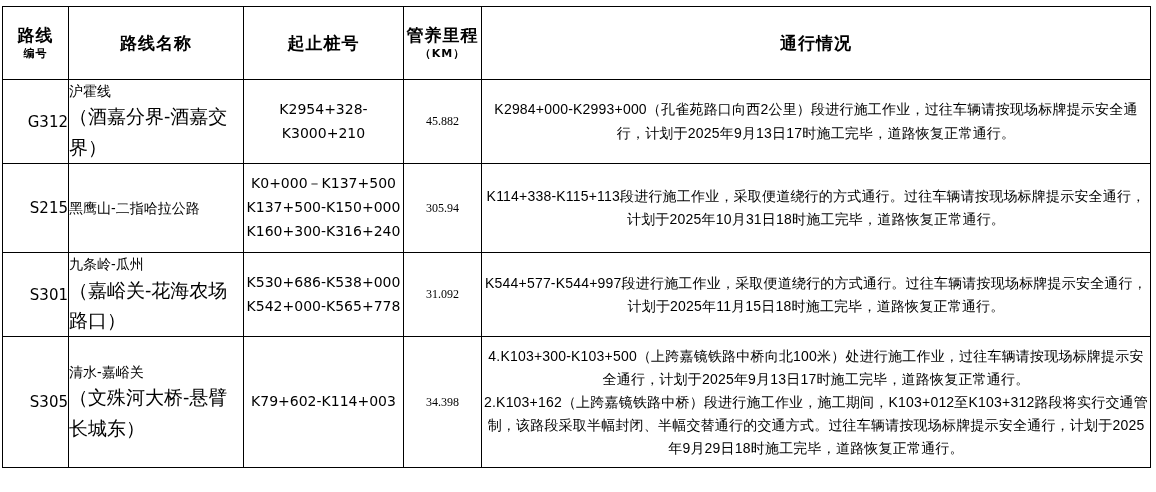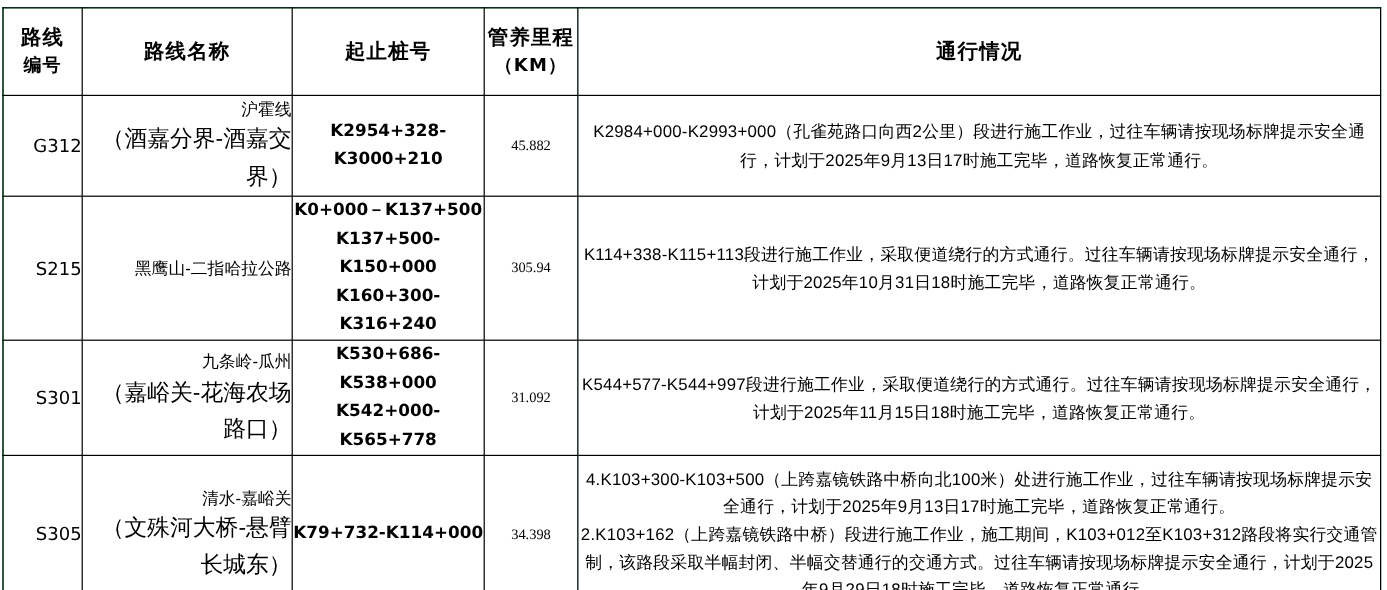--- a/index.html
+++ b/index.html
@@ -46,44 +46,43 @@
     text-align: center;
     font-weight: bold;
     font-size: 17px;
     letter-spacing: 1px;
     height: 72px;
     line-height: 1.35;
     font-family: "DejaVu Sans", "Liberation Sans", sans-serif;
   }
   thead th .sub {
     display: block;
-    font-size: 15px;
+    font-size: 11px;
   }
   td.code {
     text-align: right;
     font-size: 15px;
     font-family: "DejaVu Sans", "Liberation Sans", sans-serif;
   }
   td.name {
-    text-align: right;
+    text-align: left;
     font-size: 14px;
     line-height: 1.6;
     padding: 4px 3px;
   }
   td.name .line2 {
     display: block;
     font-size: 19px;
   }
   td.stake {
     text-align: center;
     font-size: 14px;
     line-height: 1.7;
     font-family: "DejaVu Sans", "Liberation Sans", sans-serif;
     padding: 4px 2px;
-    font-weight: bold;
   }
   td.len {
     text-align: center;
     font-size: 12px;
     font-family: Liberation Serif, serif;
   }
   td.info {
     text-align: center;
     font-size: 14px;
     line-height: 1.65;
@@ -174,21 +173,21 @@
           <p class="para">K544+577-K544+997段进行施工作业，采取便道绕行的方式通行。过往车辆请按现场标牌提示安全通行，计划于2025年11月15日18时施工完毕，道路恢复正常通行。</p>
         </td>
       </tr>
       <tr class="r4">
         <td class="code">S305</td>
         <td class="name">
           <span>清水-嘉峪关</span>
           <span class="line2">（文殊河大桥-悬臂长城东）</span>
         </td>
         <td class="stake">
-          <div>K79+732-K114+000</div>
+          <div>K79+602-K114+003</div>
         </td>
         <td class="len">34.398</td>
         <td class="info">
           <p class="para">4.K103+300-K103+500（上跨嘉镜铁路中桥向北100米）处进行施工作业，过往车辆请按现场标牌提示安全通行，计划于2025年9月13日17时施工完毕，道路恢复正常通行。</p>
           <p class="para">2.K103+162（上跨嘉镜铁路中桥）段进行施工作业，施工期间，K103+012至K103+312路段将实行交通管制，该路段采取半幅封闭、半幅交替通行的交通方式。过往车辆请按现场标牌提示安全通行，计划于2025年9月29日18时施工完毕，道路恢复正常通行。</p>
         </td>
       </tr>
     </tbody>
   </table>
 </div>

